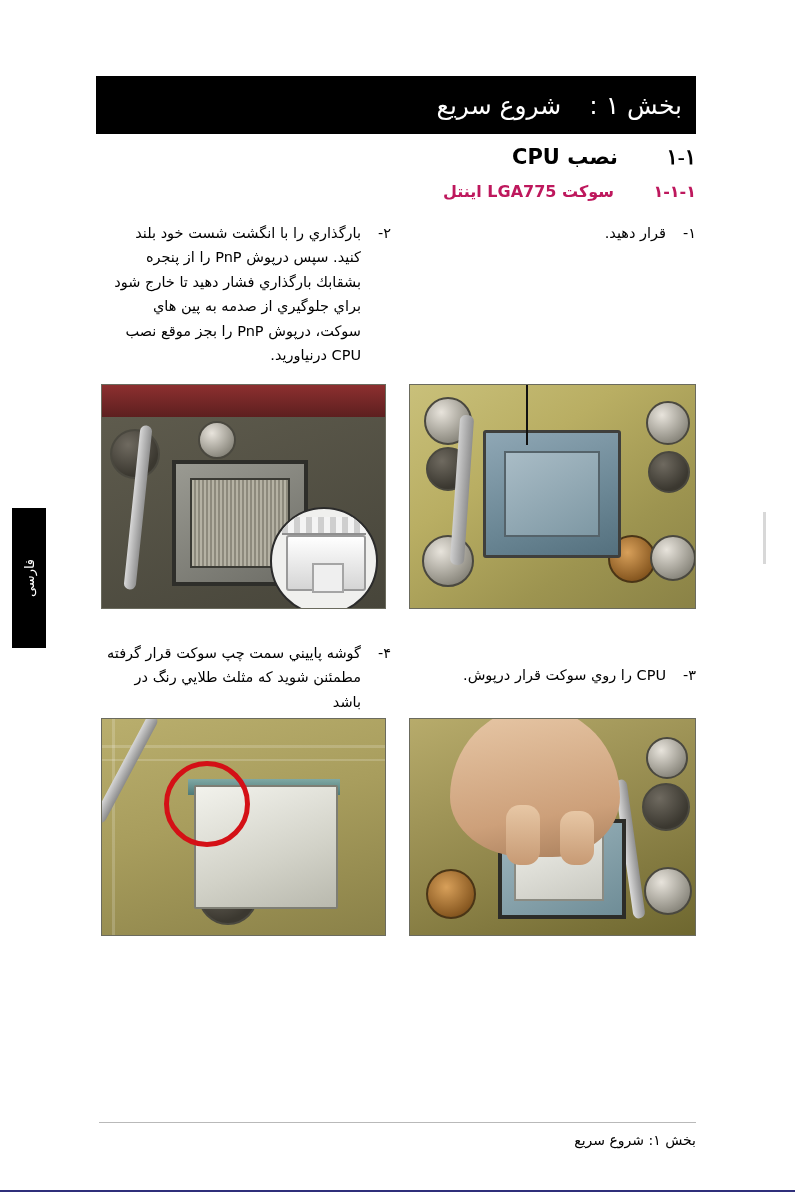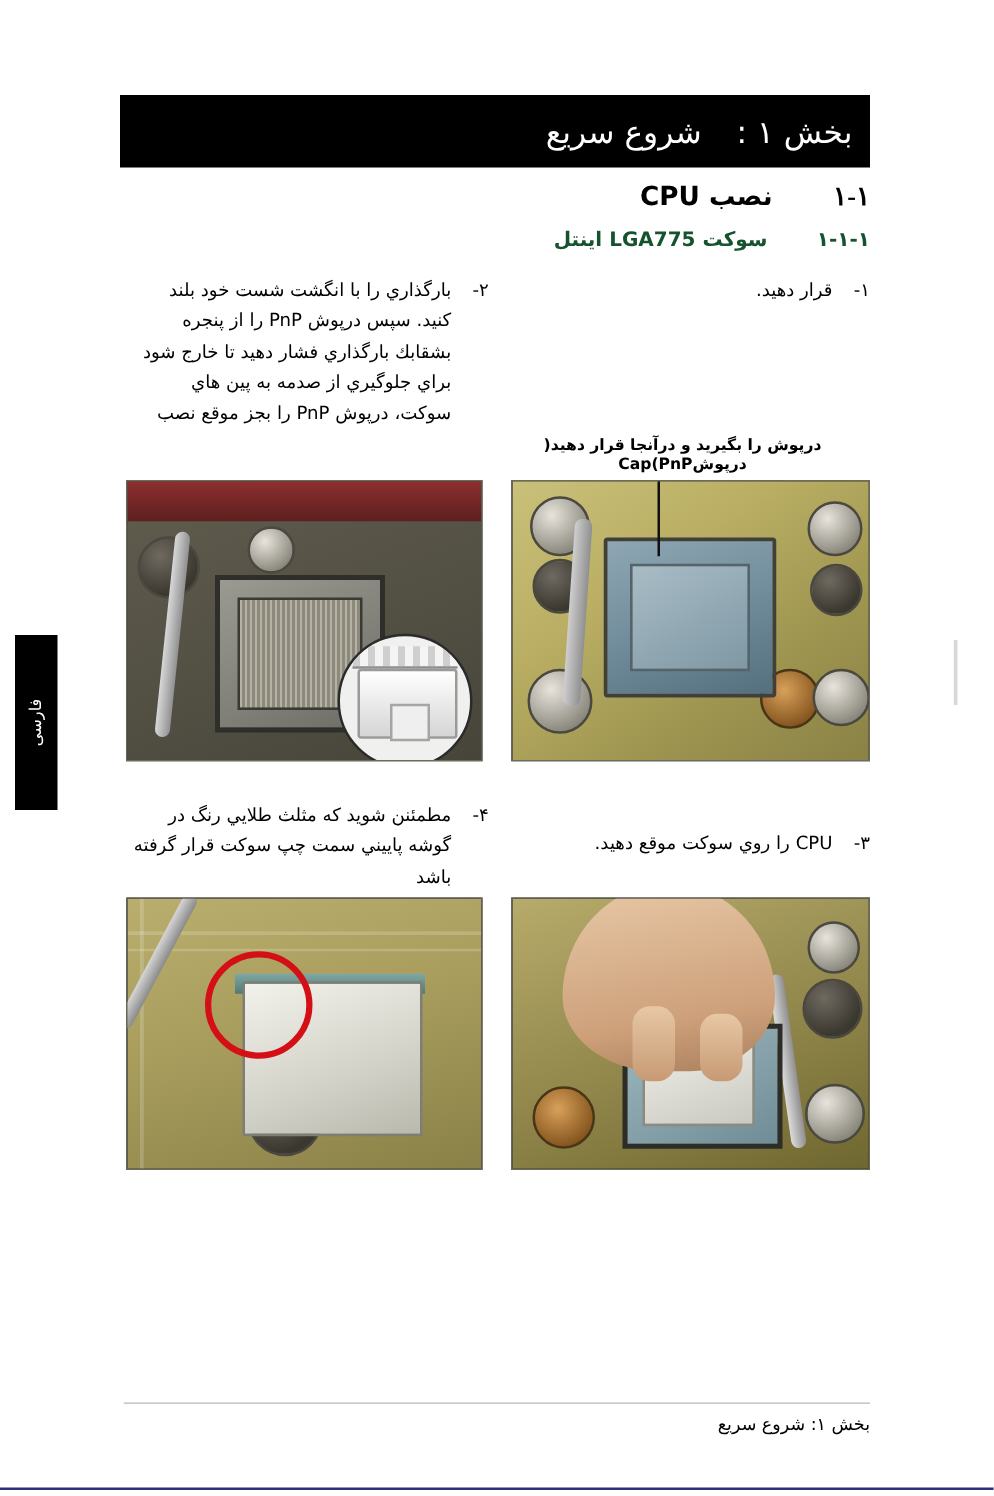--- a/index.html
+++ b/index.html
@@ -67,21 +67,21 @@
   }
   .sec-h2 {
     position: absolute;
     right: 99px;
     top: 182px;
     width: 600px;
     direction: rtl;
     text-align: right;
     font-size: 16px;
     font-weight: bold;
-    color: #14532d;
+    color: #be185d;
   }
   .sec-h2 .num {
     display: inline-block;
     width: 82px;
   }
 
   
   .step {
     position: absolute;
     direction: rtl;
@@ -390,24 +390,24 @@
   </div>
 
   <div class="step" id="step2">
     <div class="marker">۲-</div>
     <div class="body">
       <p>بارگذاري را با انگشت شست خود بلند</p>
       <p>کنید. سپس درپوش PnP را از پنجره</p>
       <p>بشقابك بارگذاري فشار دهید تا خارج شود</p>
       <p>براي جلوگيري از صدمه به پين هاي</p>
       <p>سوکت، درپوش PnP را بجز  موقع نصب</p>
+      <p>CPU درنیاورید.</p>
     </div>
   </div>
 
-  <div class="callout">درپوش را بگيريد و درآنجا قرار دهید( درپوشPnP)Cap</div>
 
   <div class="photo" id="photo1">
     <div class="pcb p1-bg"></div>
     <div class="cap" style="left:14px;top:12px;width:44px;height:44px;"></div>
     <div class="cap dark" style="left:16px;top:62px;width:40px;height:40px;"></div>
     <div class="cap" style="left:12px;top:150px;width:48px;height:48px;"></div>
     <div class="coil" style="left:198px;top:150px;width:44px;height:44px;"></div>
     <div class="cap" style="left:236px;top:16px;width:40px;height:40px;"></div>
     <div class="cap dark" style="left:238px;top:66px;width:38px;height:38px;"></div>
     <div class="cap" style="left:240px;top:150px;width:42px;height:42px;"></div>
@@ -427,29 +427,29 @@
     <div class="p2-socket"></div>
     <div class="zoom-circle">
       <div class="zoom-teeth"></div>
       <div class="zoom-clip"></div>
     </div>
   </div>
 
   <div class="step" id="step3">
     <div class="marker">۳-</div>
     <div class="body">
-      <p>CPU  را روي سوکت موقع دهید.</p>
+      <p>CPU  را روي سوکت قرار درپوش.</p>
     </div>
   </div>
 
   <div class="step" id="step4">
     <div class="marker">۴-</div>
     <div class="body">
+      <p>گوشه پاييني سمت چپ سوکت قرار گرفته</p>
       <p>مطمئنن شويد که مثلث طلايي رنگ در</p>
-      <p>گوشه پاييني سمت چپ سوکت قرار گرفته</p>
       <p>باشد</p>
     </div>
   </div>
 
   <div class="photo" id="photo3">
     <div class="pcb p3-bg"></div>
     <div class="coil" style="left:16px;top:150px;width:46px;height:46px;"></div>
     <div class="cap" style="left:236px;top:18px;width:38px;height:38px;"></div>
     <div class="cap dark" style="left:232px;top:64px;width:44px;height:44px;"></div>
     <div class="cap" style="left:234px;top:148px;width:44px;height:44px;"></div>

